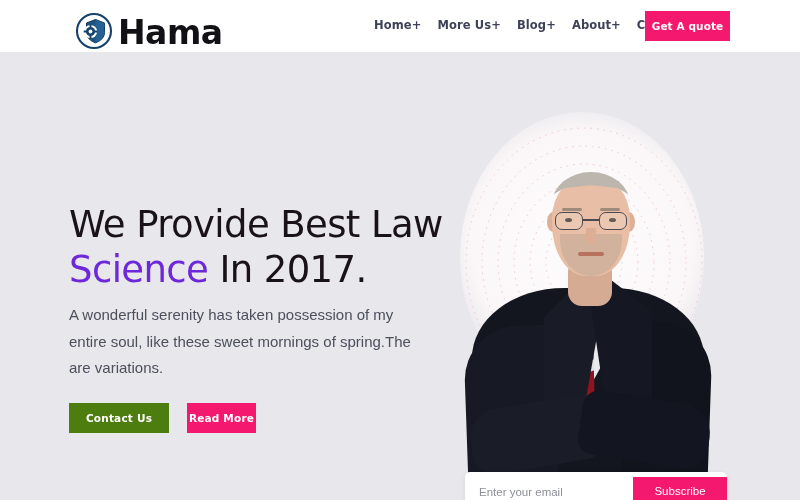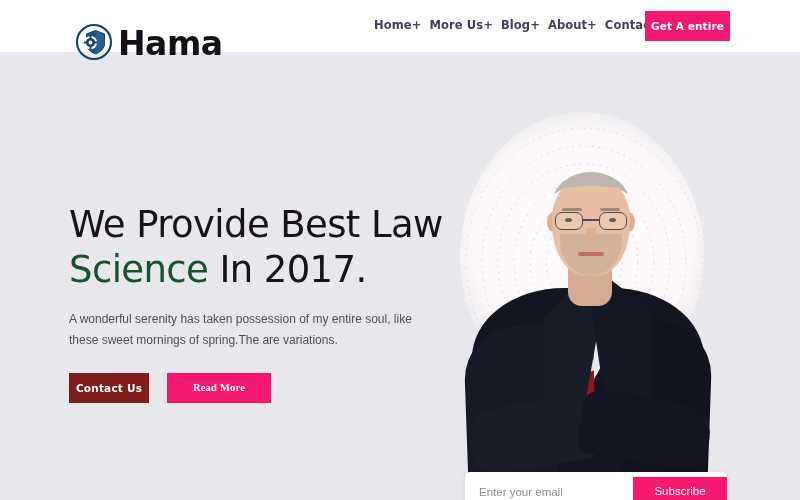--- a/index.html
+++ b/index.html
@@ -25,21 +25,21 @@
     height: 52px;
     background: #ffffff;
     display: flex;
     align-items: center;
     z-index: 20;
   }
 
   .brand {
     position: absolute;
     left: 74px;
-    top: 20px;
+    top: 9px;
     display: flex;
     align-items: center;
     gap: 4px;
     height: 44px;
   }
 
   .brand-mark {
     width: 40px;
     height: 40px;
     flex: 0 0 40px;
@@ -57,21 +57,21 @@
     top: 1px;
   }
 
   .nav {
     position: absolute;
     left: 374px;
     top: 0;
     height: 52px;
     display: flex;
     align-items: center;
-    gap: 8px;
+    gap: 16px;
   }
 
   .nav-item {
     font-family: "DejaVu Sans", sans-serif;
     font-size: 11.5px;
     font-weight: bold;
     color: #3f4257;
     letter-spacing: 0.1px;
     white-space: nowrap;
     cursor: pointer;
@@ -114,26 +114,26 @@
 
   .hero-title {
     font-family: "DejaVu Sans", sans-serif;
     font-size: 37px;
     font-weight: normal;
     line-height: 1.22;
     color: #191318;
     letter-spacing: -0.6px;
   }
 
-  .hero-title .accent { color: #14532d; }
+  .hero-title .accent { color: #6d28d9; }
 
   .hero-text {
-    margin-top: 17px;
+    margin-top: 10px;
     font-family: "Liberation Sans", sans-serif;
-    font-size: 12px;
+    font-size: 15px;
     line-height: 1.75;
     color: #4c4f5c;
     width: 364px;
   }
 
   .hero-actions {
     margin-top: 22px;
     display: flex;
     gap: 18px;
   }
@@ -143,22 +143,22 @@
     height: 30px;
     font-family: "DejaVu Sans", sans-serif;
     font-size: 10.5px;
     font-weight: bold;
     color: #ffffff;
     letter-spacing: 0.2px;
     cursor: pointer;
     line-height: 1;
   }
 
-  .btn-contact { width: 80px; background: #7f1d1d; }
-  .btn-read { width: 104px; background: #f4186e; font-family: Liberation Serif, serif; }
+  .btn-contact { width: 100px; background: #4d7c0f; }
+  .btn-read { width: 69px; background: #f4186e; }
 
   
   .hero-visual {
     position: absolute;
     left: 440px;
     top: 50px;
     width: 320px;
     height: 398px;
   }
 
@@ -424,21 +424,21 @@
   </div>
 
   <nav class="nav">
     <span class="nav-item">Home+</span>
     <span class="nav-item">More Us+</span>
     <span class="nav-item">Blog+</span>
     <span class="nav-item">About+</span>
     <span class="nav-item">Contact Us+</span>
   </nav>
 
-  <button class="quote-btn">Get A entire</button>
+  <button class="quote-btn">Get A quote</button>
 </div>
 
 <section class="hero">
 
   <div class="hero-left">
     <h1 class="hero-title">
       <span>We Provide Best Law</span><br>
       <span class="accent">Science</span><span> In 2017.</span>
     </h1>
 

